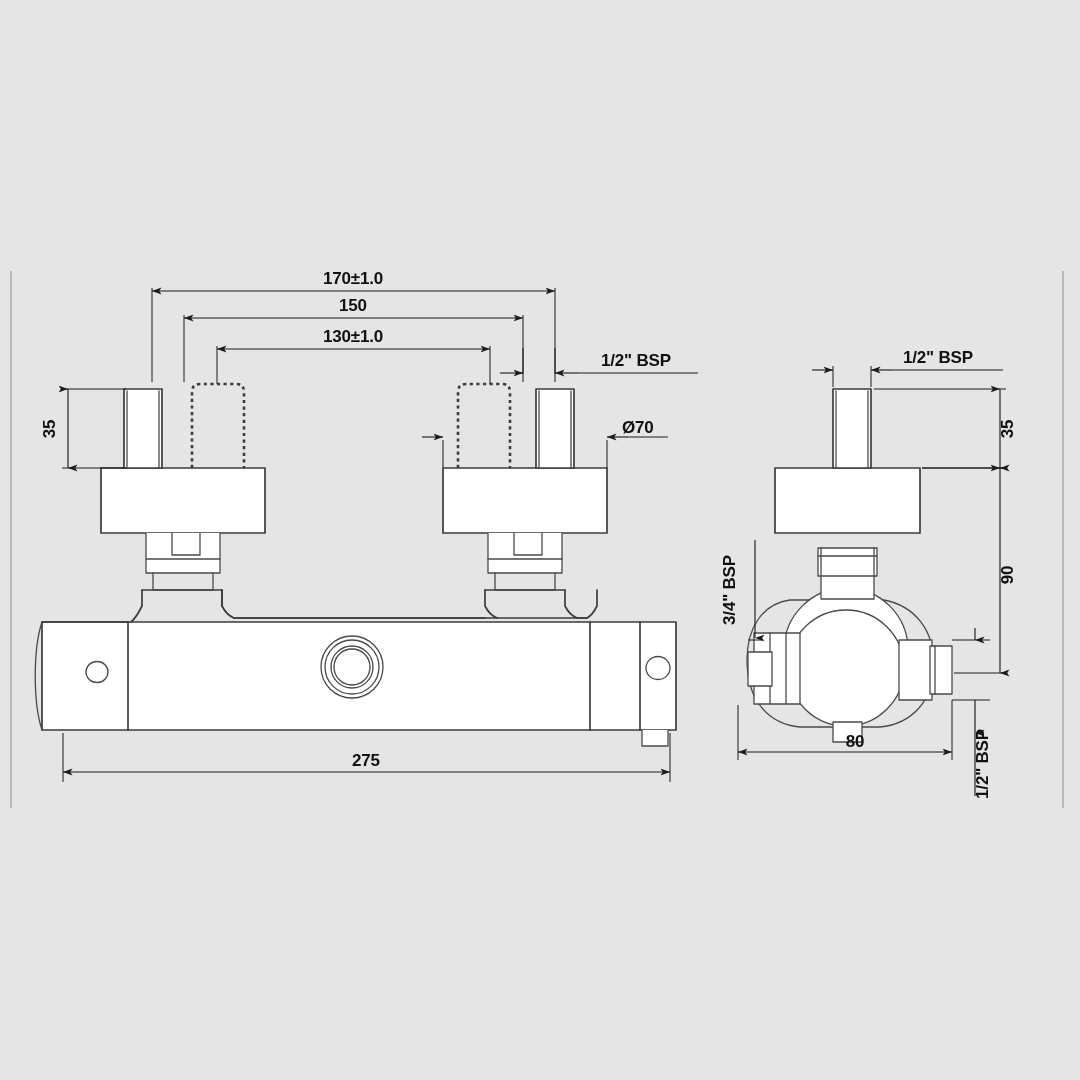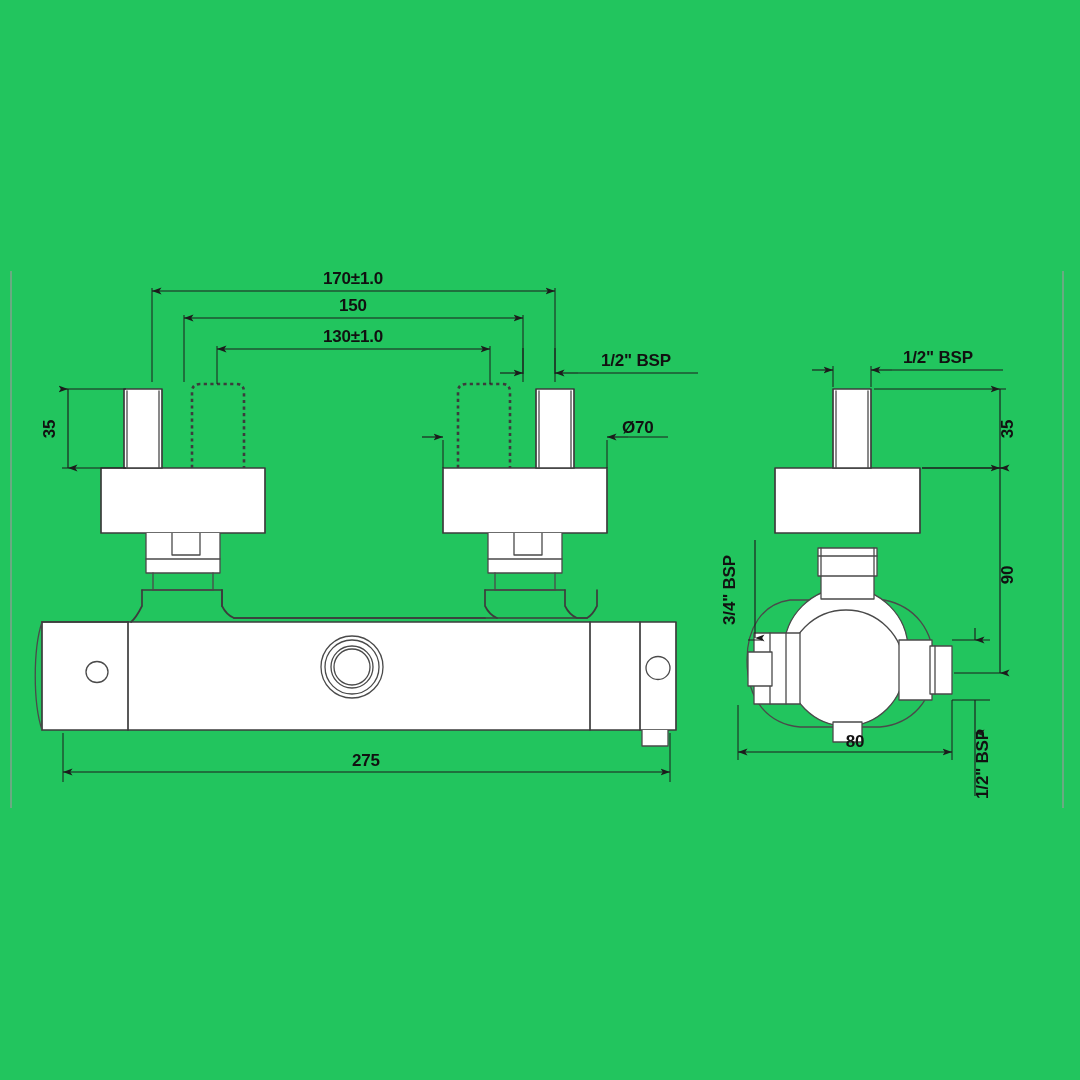--- a/index.html
+++ b/index.html
@@ -11,21 +11,21 @@
   body {
     width: 1080px;
     height: 1080px;
     overflow: hidden;
     font-family: "Liberation Sans", sans-serif;
   }
   #drawing-root {
     position: relative;
     width: 1080px;
     height: 1080px;
-    background: #22c55e;
+    background: #e5e5e5;
   }
   svg#tech-drawing {
     display: block;
     width: 1080px;
     height: 1080px;
   }
   .part-line {
     fill: none;
     stroke: #3c3c3c;
     stroke-width: 1.7;

